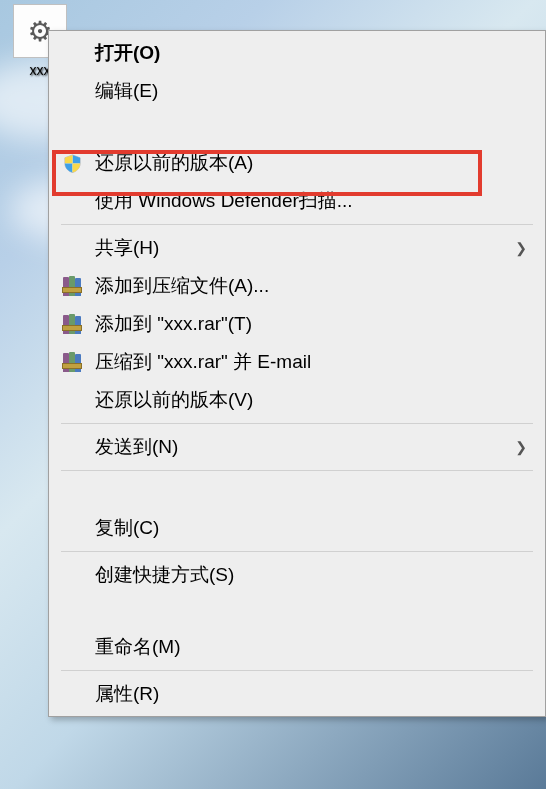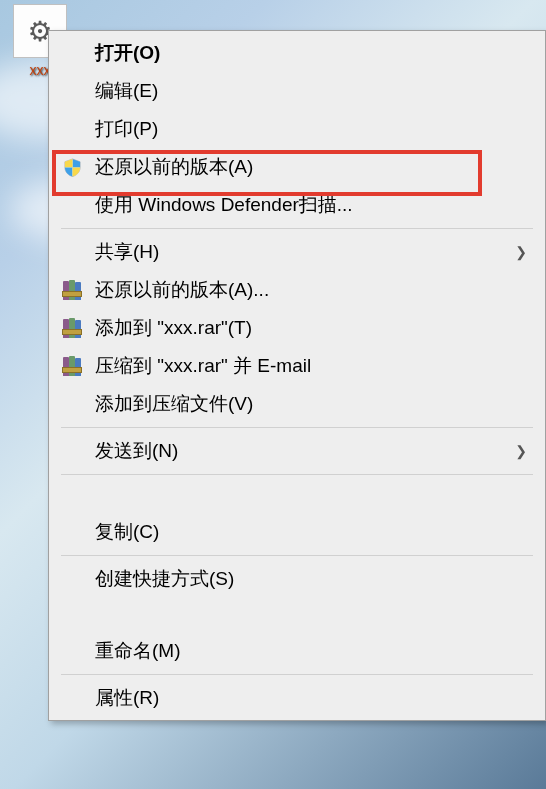--- a/index.html
+++ b/index.html
@@ -66,21 +66,21 @@
       display: flex;
       align-items: center;
       justify-content: center;
       margin: 0 auto;
     }
     .gear-icon {
       font-size: 28px;
       color: #5a5a5a;
     }
     .icon-label {
-      color: #c2410c;
+      color: #000000;
       font-size: 14px;
       text-shadow: 1px 1px 2px rgba(0,0,0,0.8);
       margin-top: 4px;
     }
     .context-menu {
       position: absolute;
       top: 30px;
       left: 48px;
       width: 498px;
       background: #eeeeee;
@@ -187,21 +187,20 @@
     <span class="menu-label">打开(O)</span>
   </div>
 
   <div class="menu-item">
     <span class="menu-icon"></span>
     <span class="menu-label">编辑(E)</span>
   </div>
 
   <div class="menu-item">
     <span class="menu-icon"></span>
-    <span class="menu-label">打印(P)</span>
   </div>
 
   <div class="menu-item">
     <span class="menu-icon">
       <svg class="shield-svg" viewBox="0 0 20 20">
         <path d="M10 1 L18 4 L18 10 C18 15 14 18.5 10 19.5 C6 18.5 2 15 2 10 L2 4 Z" fill="#fff" stroke="#888" stroke-width="0.5"></path>
         <path d="M10 1 L18 4 L18 10 L10 10 Z" fill="#3ea0e8"></path>
         <path d="M10 1 L2 4 L2 10 L10 10 Z" fill="#f8d84a"></path>
         <path d="M2 10 L10 10 L10 19.5 C6 18.5 2 15 2 10 Z" fill="#3ea0e8"></path>
         <path d="M18 10 L10 10 L10 19.5 C14 18.5 18 15 18 10 Z" fill="#f8d84a"></path>
@@ -227,21 +226,21 @@
     <span class="menu-icon">
       <span class="rar-icon">
           <span class="rar-books">
             <span class="rar-book rb1"></span>
             <span class="rar-book rb2"></span>
             <span class="rar-book rb3"></span>
           </span>
           <span class="rar-band"></span>
         </span>
     </span>
-    <span class="menu-label">还原以前的版本(A)...</span>
+    <span class="menu-label">添加到压缩文件(A)...</span>
   </div>
 
   <div class="menu-item">
     <span class="menu-icon">
       <span class="rar-icon">
           <span class="rar-books">
             <span class="rar-book rb1"></span>
             <span class="rar-book rb2"></span>
             <span class="rar-book rb3"></span>
           </span>
@@ -261,21 +260,21 @@
             <span class="rar-book rb3"></span>
           </span>
           <span class="rar-band"></span>
         </span>
     </span>
     <span class="menu-label">压缩到 "xxx.rar" 并 E-mail</span>
   </div>
 
   <div class="menu-item">
     <span class="menu-icon"></span>
-    <span class="menu-label">添加到压缩文件(V)</span>
+    <span class="menu-label">还原以前的版本(V)</span>
   </div>
 
   <div class="separator"></div>
 
   <div class="menu-item">
     <span class="menu-icon"></span>
     <span class="menu-label">发送到(N)</span>
     <span class="submenu-arrow">❯</span>
   </div>
 

